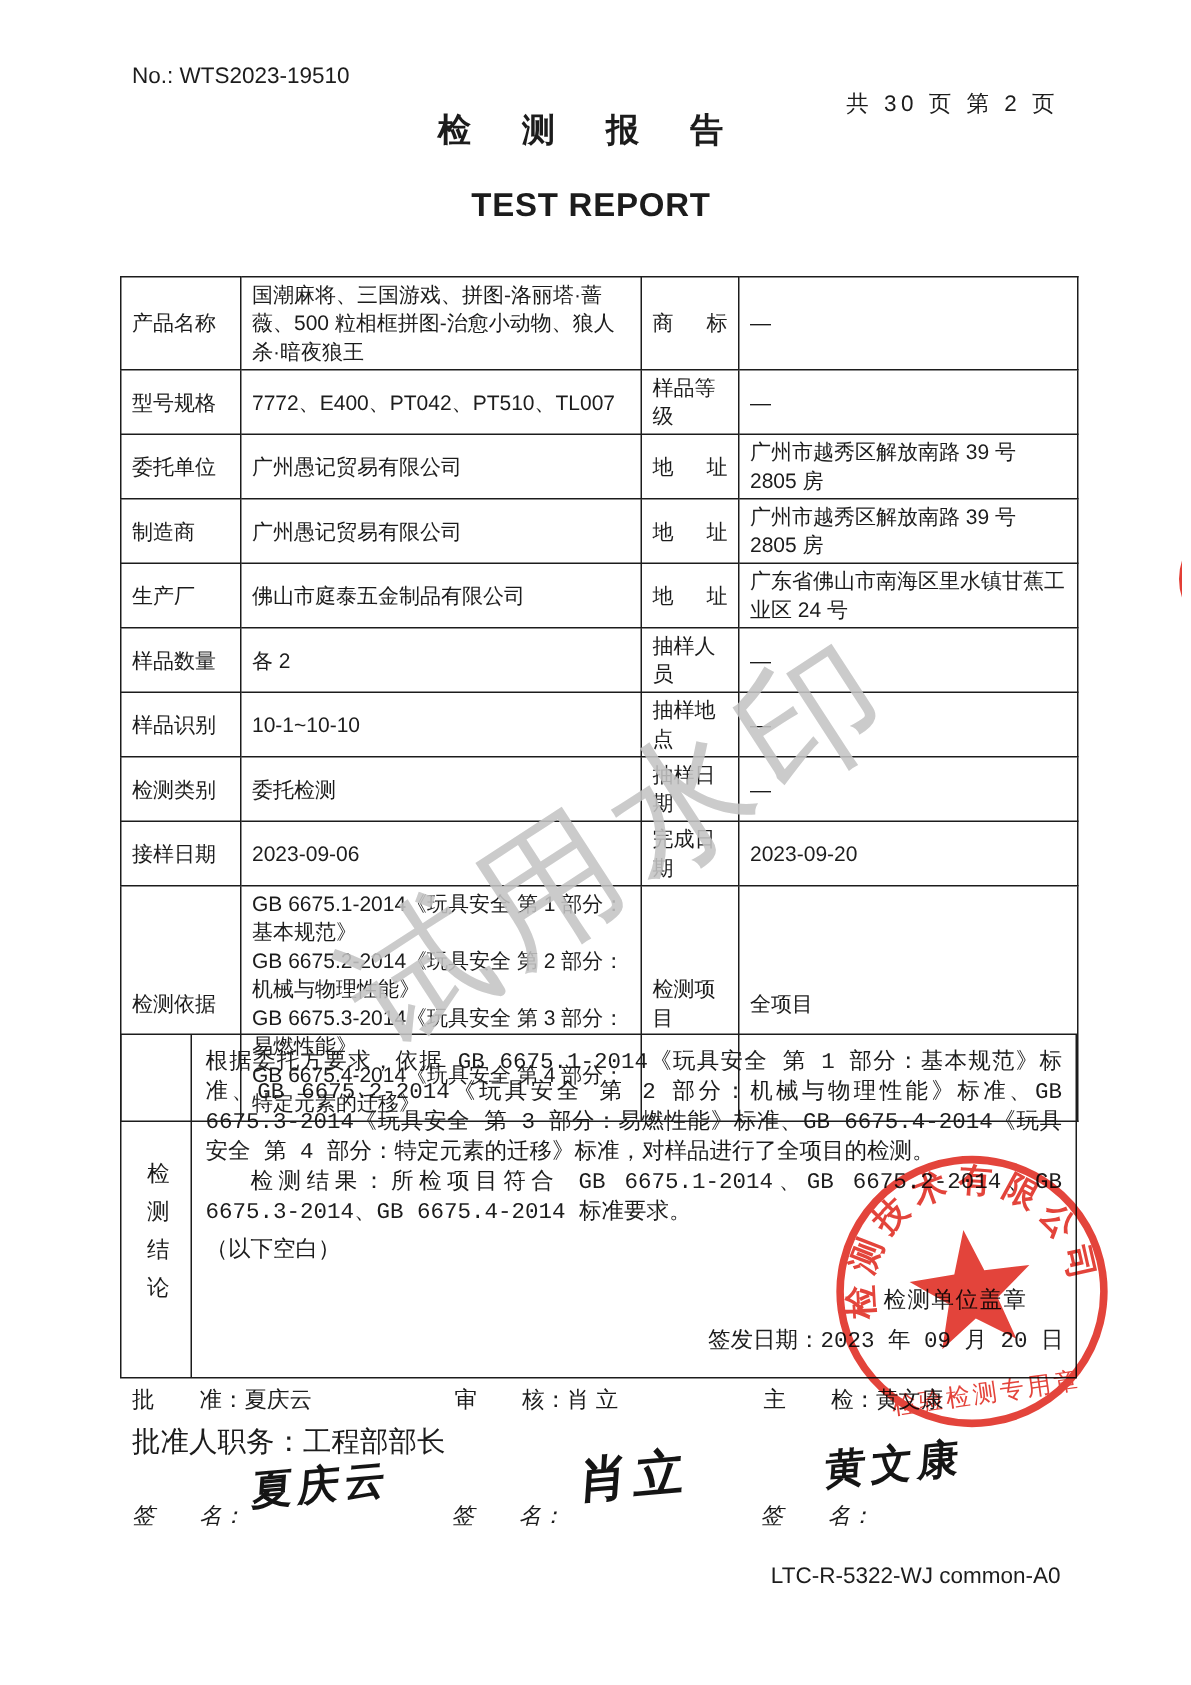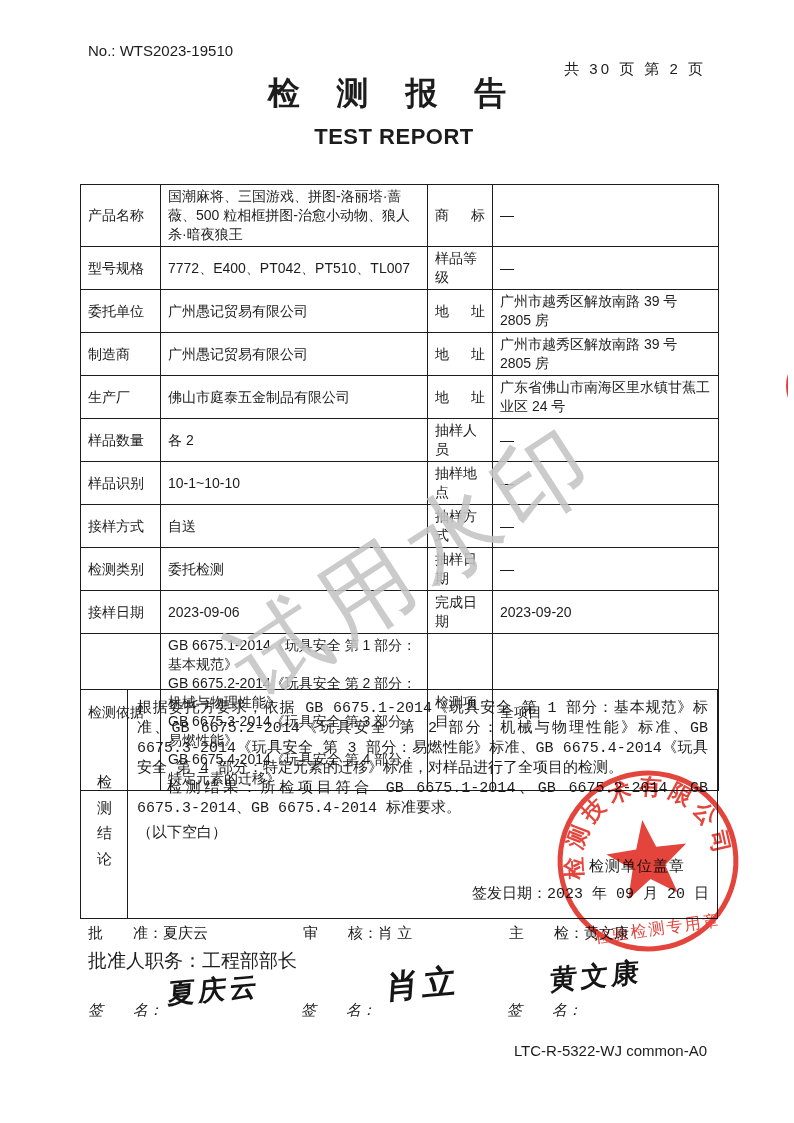--- a/index.html
+++ b/index.html
@@ -5,21 +5,21 @@
   html,body{margin:0;padding:0;background:#fff;}
   .page{
     position:relative;width:788px;height:1123px;background:#ffffff;
     font-family:"Liberation Sans","DejaVu Sans",sans-serif;color:#1c1c1c;
     overflow:hidden;
   }
   
   .report-no{position:absolute;left:88px;top:42px;font-size:15px;}
   .pagination{position:absolute;right:82px;top:60px;font-size:15px;letter-spacing:3px;}
   .title-cn{position:absolute;left:0;right:0;top:72px;text-align:center;
-            font-size:32px;font-weight:bold;letter-spacing:14px;}
+            font-size:22px;font-weight:bold;letter-spacing:14px;}
   .title-en{position:absolute;left:0;right:0;top:124px;text-align:center;
             font-size:22px;font-weight:bold;letter-spacing:0.5px;}
   
   table.info{position:absolute;left:80px;top:184px;width:638px;
              border-collapse:collapse;table-layout:fixed;}
   table.info td{border:1px solid #1c1c1c;font-size:14px;line-height:19px;
                 padding:2px 7px;vertical-align:middle;overflow:hidden;}
   td.spread{text-align:justify;text-align-last:justify;padding:2px 10px;}
   td.basis{white-space:pre-line;line-height:19px;}
   
@@ -114,26 +114,20 @@
       <td>抽样人员</td>
       <td>—</td>
     </tr>
     <tr style="height:28px">
       <td>样品识别</td>
       <td>10-1~10-10</td>
       <td>抽样地点</td>
       <td>—</td>
     </tr>
     <tr style="height:28px">
-      <td>接样方式</td>
-      <td>自送</td>
-      <td>抽样方式</td>
-      <td>—</td>
-    </tr>
-    <tr style="height:28px">
       <td>检测类别</td>
       <td>委托检测</td>
       <td>抽样日期</td>
       <td>—</td>
     </tr>
     <tr style="height:29px">
       <td>接样日期</td>
       <td>2023-09-06</td>
       <td>完成日期</td>
       <td>2023-09-20</td>

